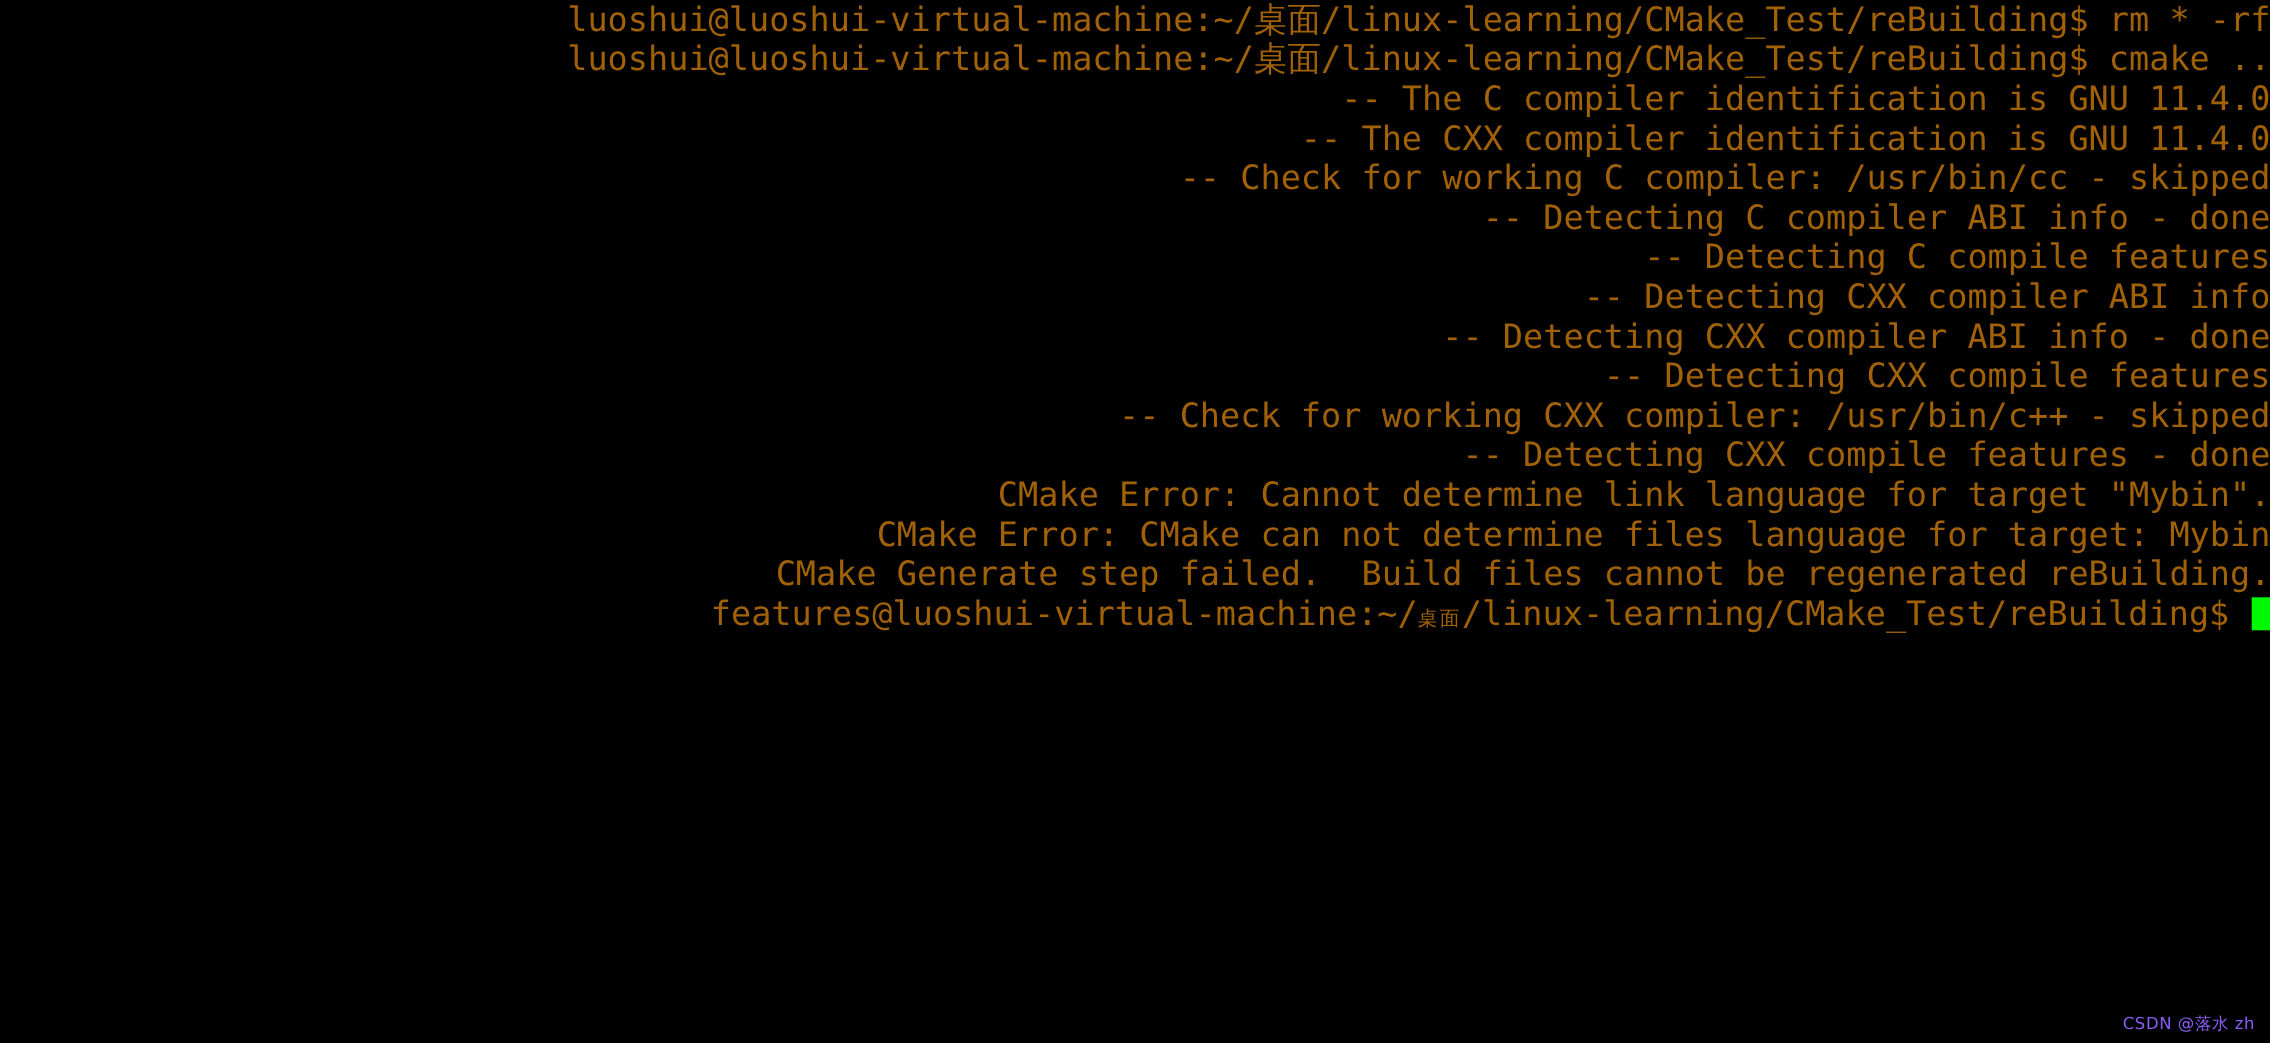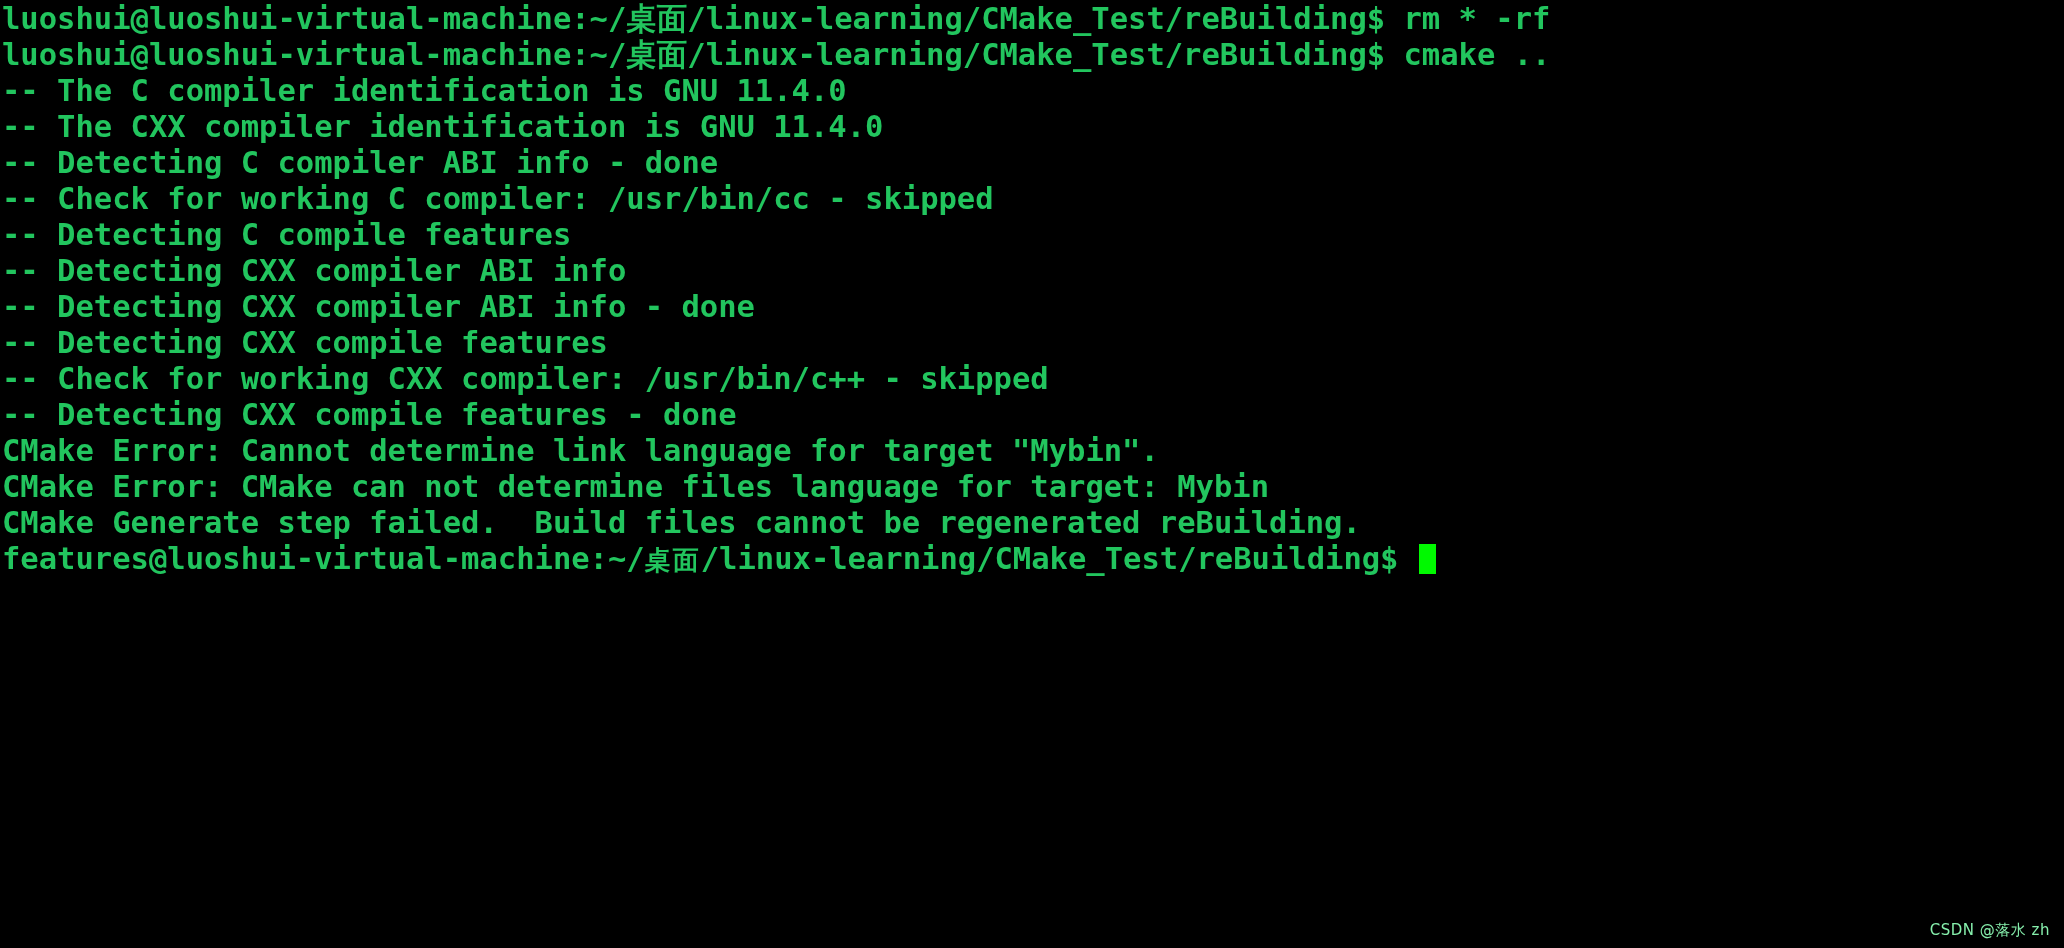--- a/index.html
+++ b/index.html
@@ -34,64 +34,65 @@
     padding-top: 1px;
     box-sizing: border-box;
   }
 
   .line {
     display: block;
     height: 36px;
     line-height: 36px;
     font-size: 30.5px;
     letter-spacing: 0px;
-    color: #22c55e;
+    color: #a16207;
     white-space: pre;
     font-family: "DejaVu Sans Mono", "Liberation Mono", monospace;
-    font-weight: 700;
+    font-weight: 400;
+    text-align: right;
   }
 
   .line .cjk {
     font-family: "DejaVu Sans", "Liberation Sans", sans-serif;
-    font-size: 26px;
+    font-size: 18px;
     letter-spacing: 2px;
   }
 
   .cursor {
     display: inline-block;
     width: 17px;
     height: 30px;
     background: #00f900;
     vertical-align: -5px;
     margin-left: 2px;
   }
 
   .watermark {
     position: absolute;
     right: 14px;
     bottom: 8px;
     font-family: "DejaVu Sans", "Liberation Sans", sans-serif;
     font-size: 15px;
-    color: #86efac;
+    color: #8b5cf6;
     letter-spacing: 0.5px;
     white-space: pre;
   }
 </style>
 </head>
 <body>
 
 <div id="terminal">
   <div class="screen">
 
     <div class="line"><span>luoshui@luoshui-virtual-machine:~/桌面/linux-learning/CMake_Test/reBuilding$ rm * -rf</span></div>
     <div class="line"><span>luoshui@luoshui-virtual-machine:~/桌面/linux-learning/CMake_Test/reBuilding$ cmake ..</span></div>
     <div class="line"><span>-- The C compiler identification is GNU 11.4.0</span></div>
     <div class="line"><span>-- The CXX compiler identification is GNU 11.4.0</span></div>
+    <div class="line"><span>-- Check for working C compiler: /usr/bin/cc - skipped</span></div>
     <div class="line"><span>-- Detecting C compiler ABI info - done</span></div>
-    <div class="line"><span>-- Check for working C compiler: /usr/bin/cc - skipped</span></div>
     <div class="line"><span>-- Detecting C compile features</span></div>
     <div class="line"><span>-- Detecting CXX compiler ABI info</span></div>
     <div class="line"><span>-- Detecting CXX compiler ABI info - done</span></div>
     <div class="line"><span>-- Detecting CXX compile features</span></div>
     <div class="line"><span>-- Check for working CXX compiler: /usr/bin/c++ - skipped</span></div>
     <div class="line"><span>-- Detecting CXX compile features - done</span></div>
     <div class="line"><span>CMake Error: Cannot determine link language for target "Mybin".</span></div>
     <div class="line"><span>CMake Error: CMake can not determine files language for target: Mybin</span></div>
     <div class="line"><span>CMake Generate step failed.  Build files cannot be regenerated reBuilding.</span></div>
 

